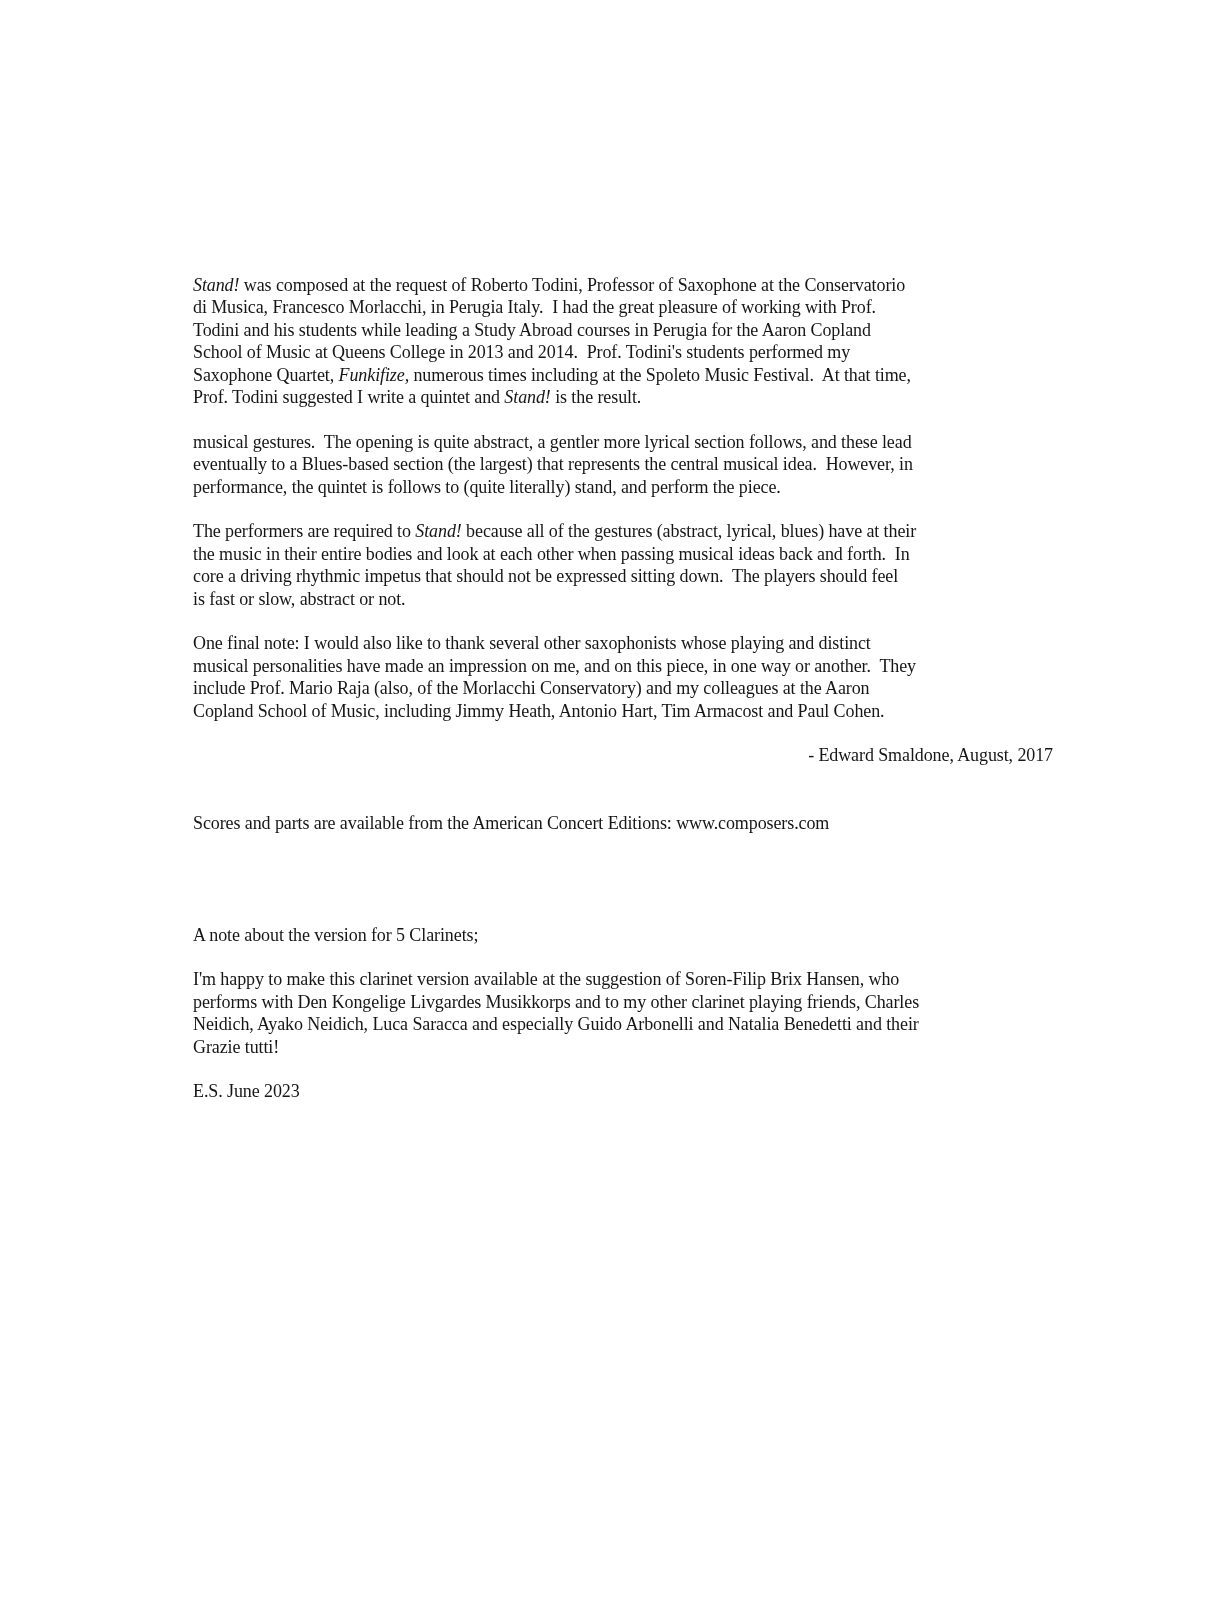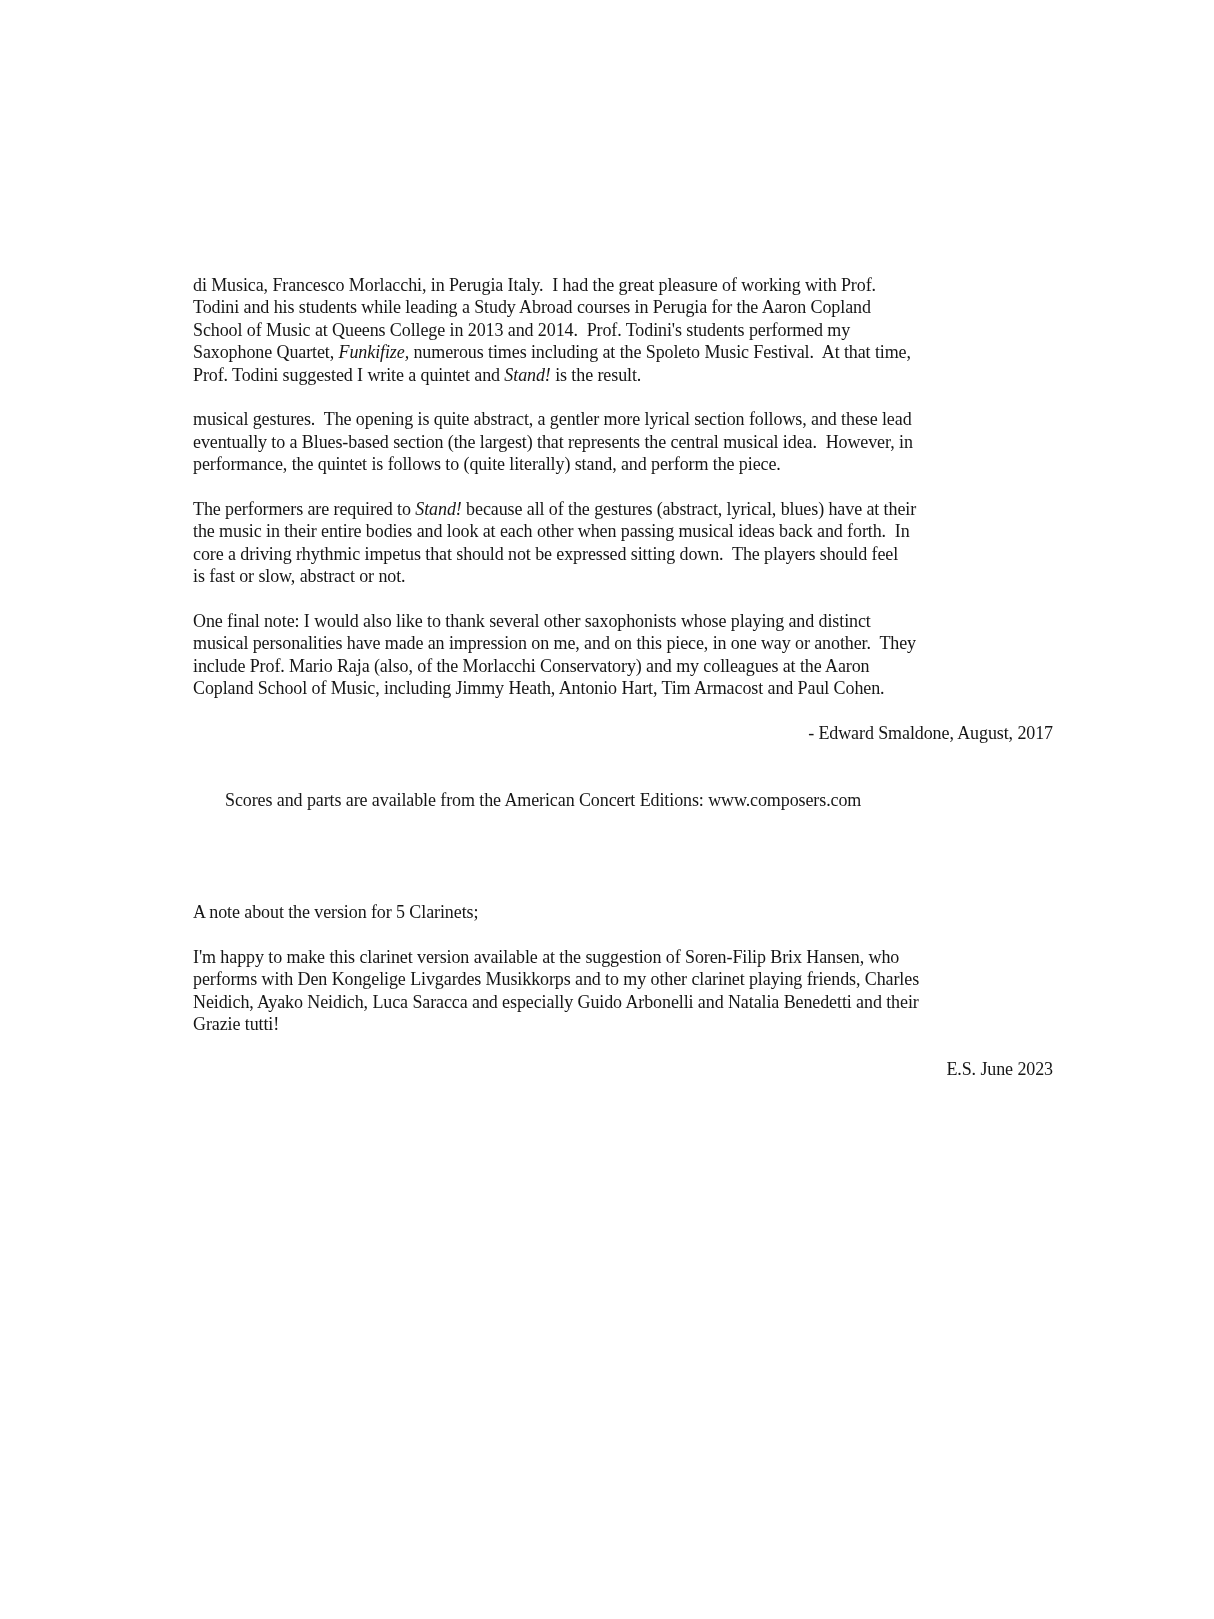--- a/index.html
+++ b/index.html
@@ -20,33 +20,34 @@
     top: 274px;
     width: 860px;
     font-family: "Liberation Serif", "DejaVu Serif", serif;
     font-size: 18px;
     line-height: 22.4px;
     color: #161616;
     letter-spacing: -0.1px;
   }
   .p { margin: 0 0 22.4px 0; }
   .mb2 { margin-bottom: 44.8px; text-align: right; }
-  .mb4 { margin-bottom: 89.6px; margin-left: 32px; }
+  .mb4 { margin-bottom: 89.6px; }
   .ln { white-space: pre; }
   .i { font-style: italic; }
   .sig { margin-left: 487px; }
-  .last { margin-bottom: 15px; text-align: right; }
+  .last { margin-bottom: 15px; }
 </style>
 </head>
 <body>
 
 <div class="page">
   <div class="doc">
 
     <div class="p">
+      <div class="ln"><span class="i">Stand!</span><span> was composed at the request of Roberto Todini, Professor of Saxophone at the Conservatorio</span></div>
       <div class="ln">di Musica, Francesco Morlacchi, in Perugia Italy.  I had the great pleasure of working with Prof.</div>
       <div class="ln">Todini and his students while leading a Study Abroad courses in Perugia for the Aaron Copland</div>
       <div class="ln">School of Music at Queens College in 2013 and 2014.  Prof. Todini's students performed my</div>
       <div class="ln"><span>Saxophone Quartet, </span><span class="i">Funkifize,</span><span> numerous times including at the Spoleto Music Festival.  At that time,</span></div>
       <div class="ln"><span>Prof. Todini suggested I write a quintet and </span><span class="i">Stand!</span><span> is the result.</span></div>
     </div>
 
     <div class="p">
       <div class="ln">musical gestures.  The opening is quite abstract, a gentler more lyrical section follows, and these lead</div>
       <div class="ln">eventually to a Blues-based section (the largest) that represents the central musical idea.  However, in</div>

